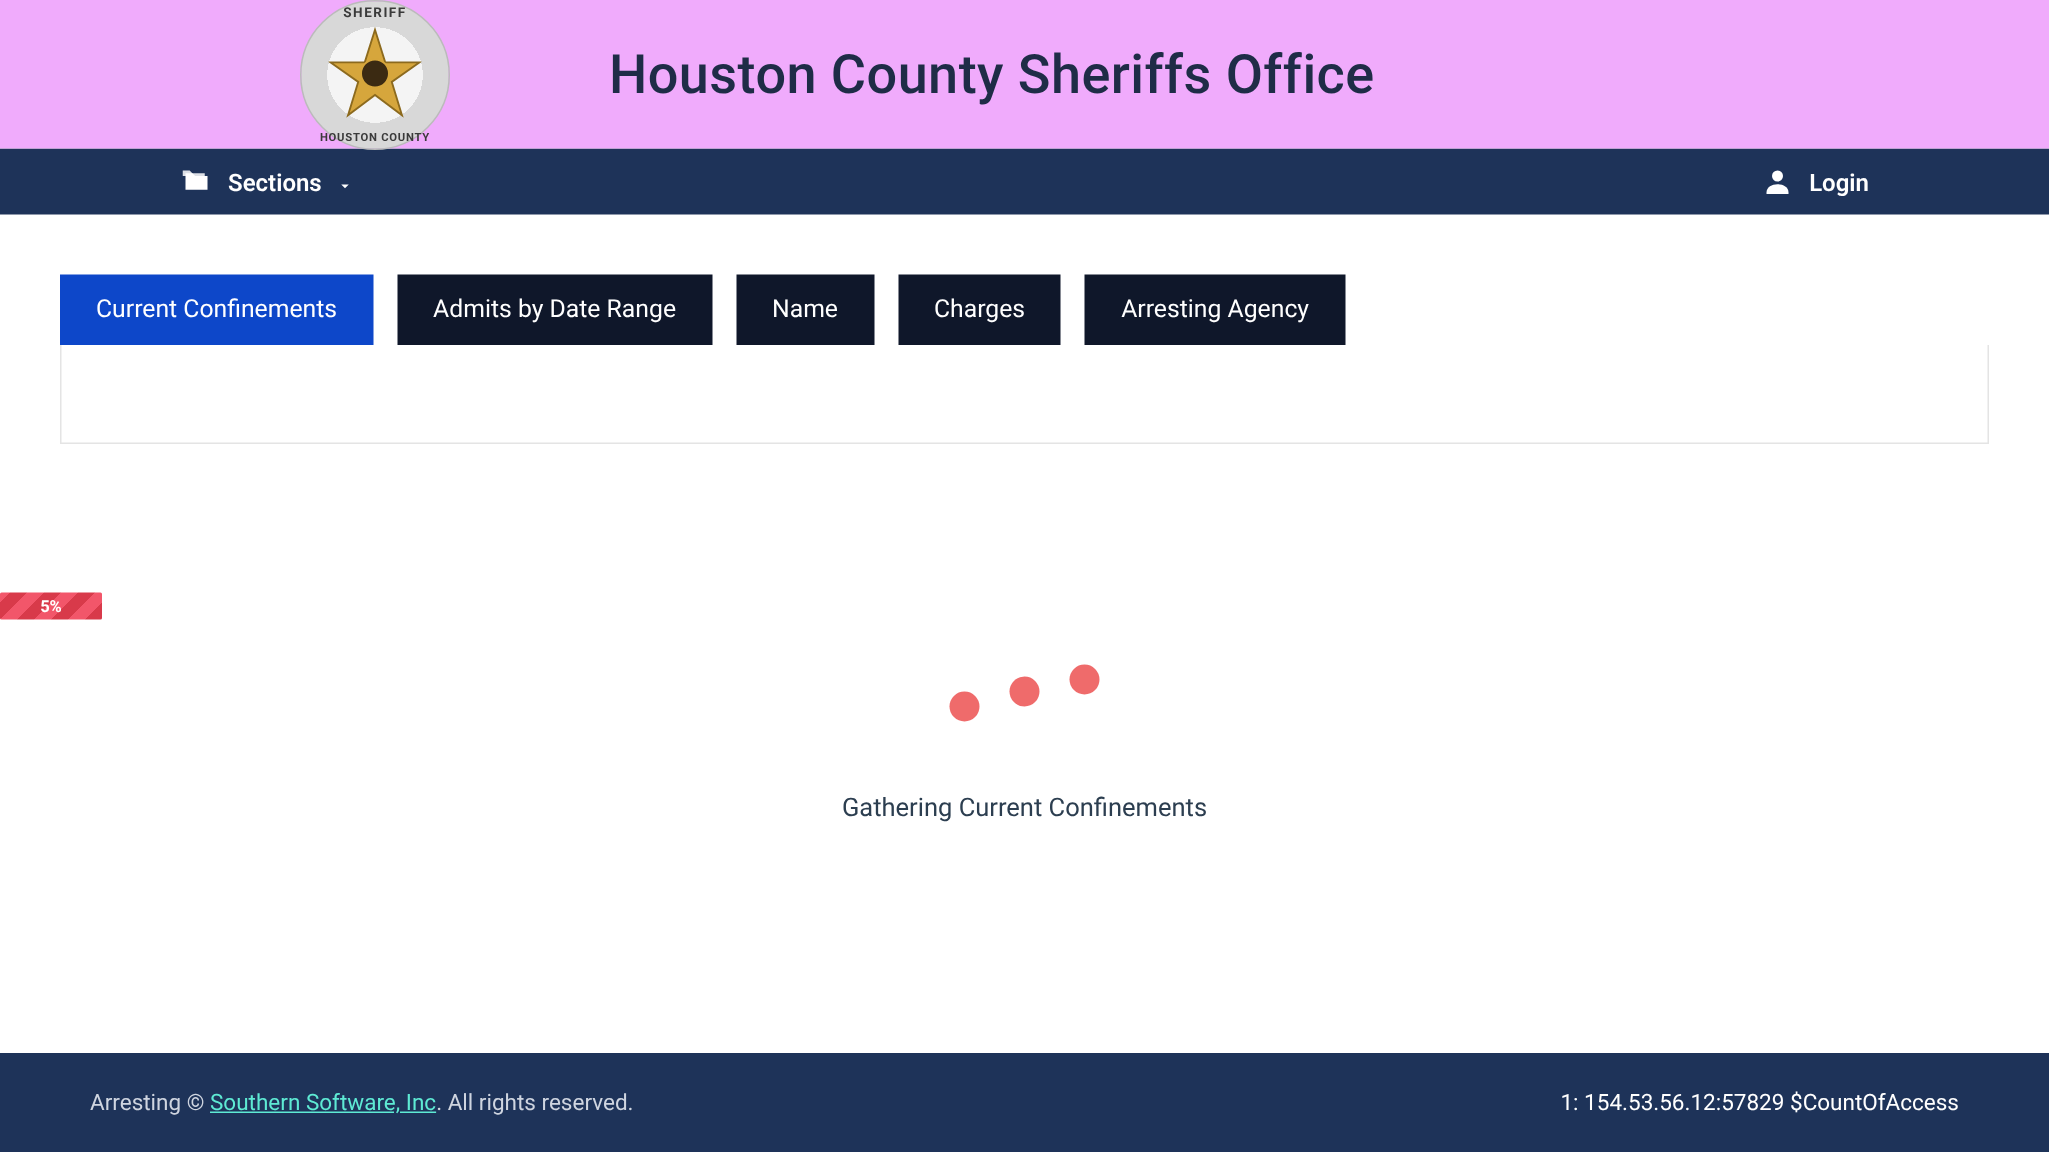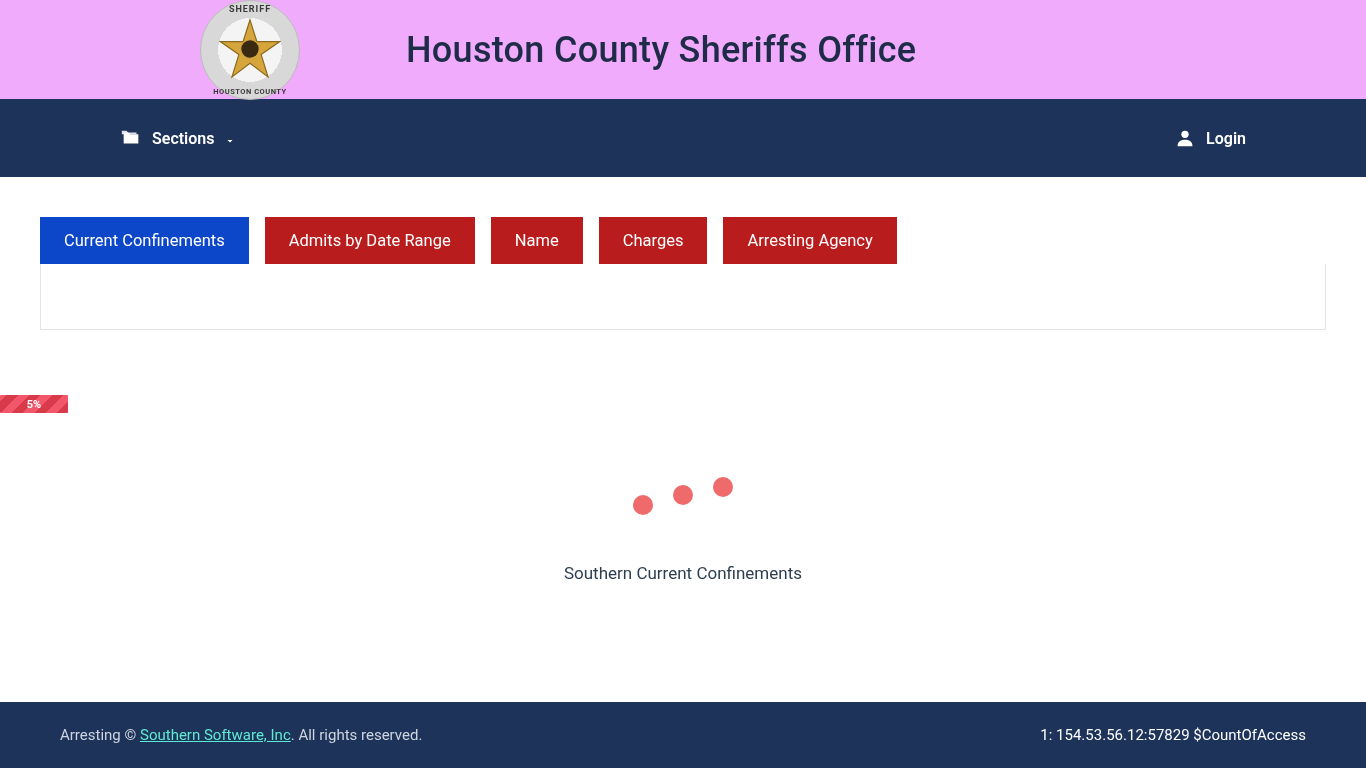--- a/index.html
+++ b/index.html
@@ -56,21 +56,21 @@
       font-size: 36px;
       font-weight: 500;
       color: #1f2c47;
       margin-left: 106px;
       letter-spacing: 0.3px;
     }
 
     
     .navbar {
       background: #1e3359;
-      height: 78px;
+      height: 44px;
       display: flex;
       align-items: center;
       justify-content: space-between;
       padding: 0 120px;
       color: #fff;
     }
     .nav-left, .nav-right {
       display: flex; align-items: center; gap: 10px;
       font-weight: 600;
       font-size: 16px;
@@ -87,21 +87,21 @@
     
     .content-wrap {
       padding: 40px 40px 0 40px;
       flex: 1 0 auto;
     }
     .tabs {
       display: flex;
       gap: 16px;
     }
     .tab {
-      background: #b91c1c;
+      background: #0f172a;
       color: #fff;
       padding: 14px 24px;
       font-size: 16.5px;
       font-weight: 400;
       cursor: pointer;
       white-space: nowrap;
     }
     .tab.active { background: #0d47c9; }
     .tab-panel {
       border: 1px solid #e4e4e4;
@@ -212,21 +212,21 @@
     <div class="tab">Arresting Agency</div>
   </div>
   <div class="tab-panel"></div>
 
   <div class="loader-area">
     <div class="dots">
       <span class="dot d1"></span>
       <span class="dot d2"></span>
       <span class="dot d3"></span>
     </div>
-    <div class="loader-text">Southern Current Confinements</div>
+    <div class="loader-text">Gathering Current Confinements</div>
   </div>
 </div>
 
 <div class="progress-strip">
   <span>5%</span>
 </div>
 
 <footer class="footer">
   <div>
     <span>Arresting © </span><a href="#">Southern Software, Inc</a><span>. All rights reserved.</span>

